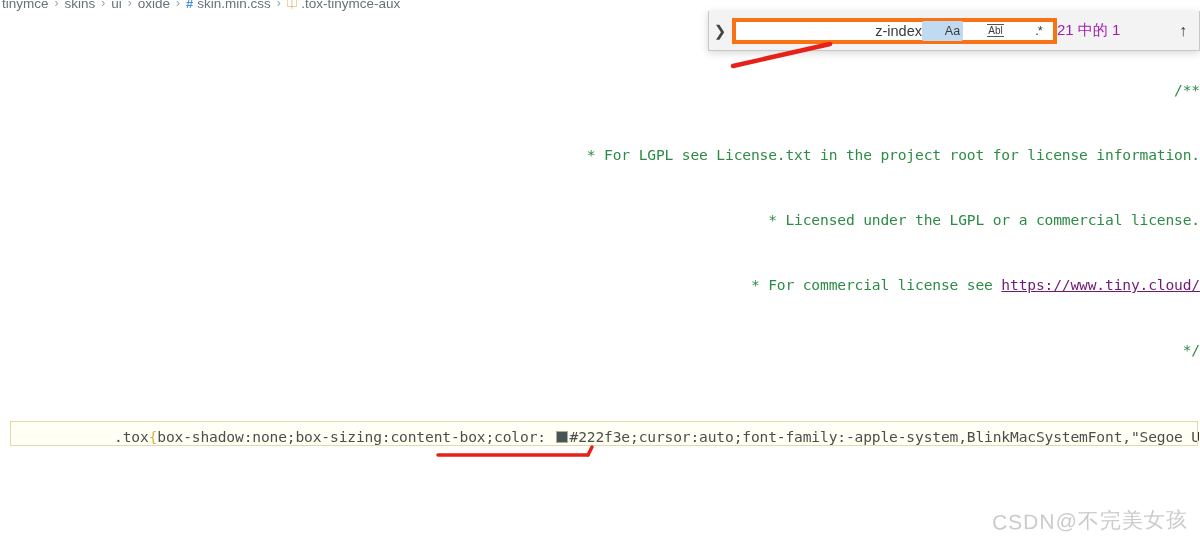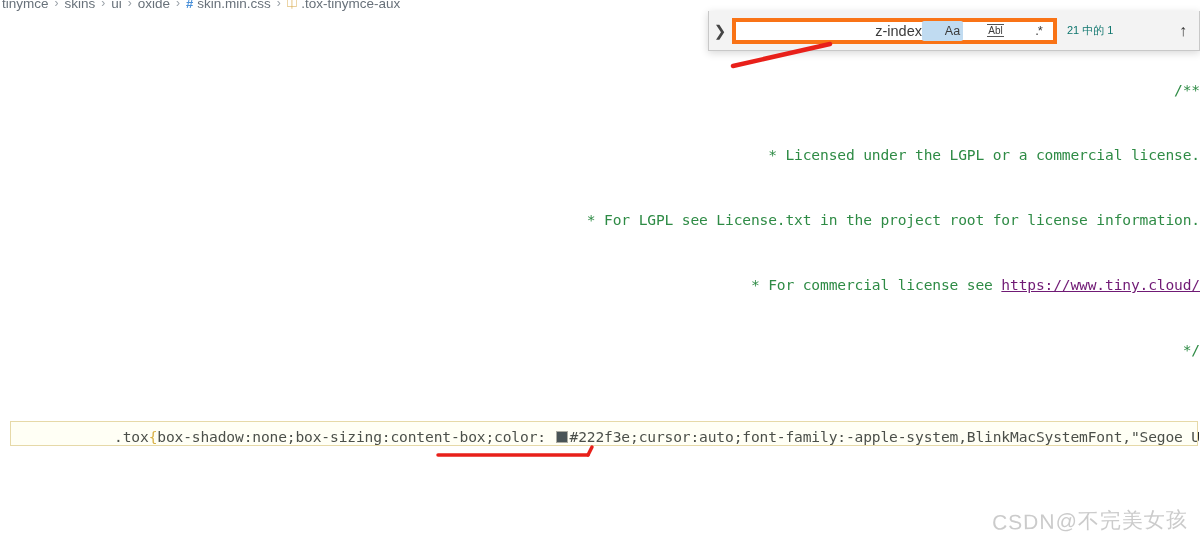--- a/index.html
+++ b/index.html
@@ -89,21 +89,21 @@
     width:21px;height:20px;display:flex;align-items:center;justify-content:center;
     font-size:12.5px;color:#3b3b3b;cursor:pointer;border-radius:2px;
     font-family:"Liberation Sans","DejaVu Sans",sans-serif;
     padding-left:20px;
   }
   .opt.active{background:#c0dbf1;}
   .opt .abl{border-top:1px solid #555;border-bottom:1px solid #555;
             font-size:10px;padding:0 1px;line-height:11px;}
   .opt .re{font-size:13px;letter-spacing:-1px;}
   .find-count{
-    font-size:11px;color:#0f766e;margin-left:10px;white-space:nowrap;
+    font-size:15px;color:#a21caf;margin-left:0;white-space:nowrap;
     font-family:"Liberation Sans","DejaVu Sans",sans-serif;
   }
   .find-nav{display:flex;align-items:center;margin-left:auto;padding-right:4px;}
   .navbtn{
     width:24px;height:24px;display:flex;align-items:center;justify-content:center;
     color:#3b3b3b;font-size:16px;cursor:pointer;
   }
 
   
   .annot{position:absolute;pointer-events:none;}
@@ -134,22 +134,22 @@
     <span class="bc-icon hash-ico">#</span>
     <span class="crumb">skin.min.css</span>
     <span class="sep">›</span>
     <span class="bc-icon sym-ico">⎅</span>
     <span class="crumb">.tox-tinymce-aux</span>
   </div>
 
   <div class="code">
 
     <div class="ln"><span class="c-comment">/**</span></div>
+    <div class="ln"><span class="c-comment"> * For LGPL see License.txt in the project root for license information.</span></div>
     <div class="ln"><span class="c-comment"> * Licensed under the LGPL or a commercial license.</span></div>
-    <div class="ln"><span class="c-comment"> * For LGPL see License.txt in the project root for license information.</span></div>
     <div class="ln"><span class="c-comment"> * For commercial license see </span><span class="c-link">https://www.tiny.cloud/</span></div>
     <div class="ln"><span class="c-comment"> */</span></div>
 
     <div class="ln">.tox<span class="c-brace">{</span>box-shadow:none;box-sizing:content-box;color: <span class="swatch sw-dark"></span>#222f3e;cursor:auto;font-family:-apple-system,BlinkMacSystemFont,"Segoe U</div>
 
     
 
     
 
     

